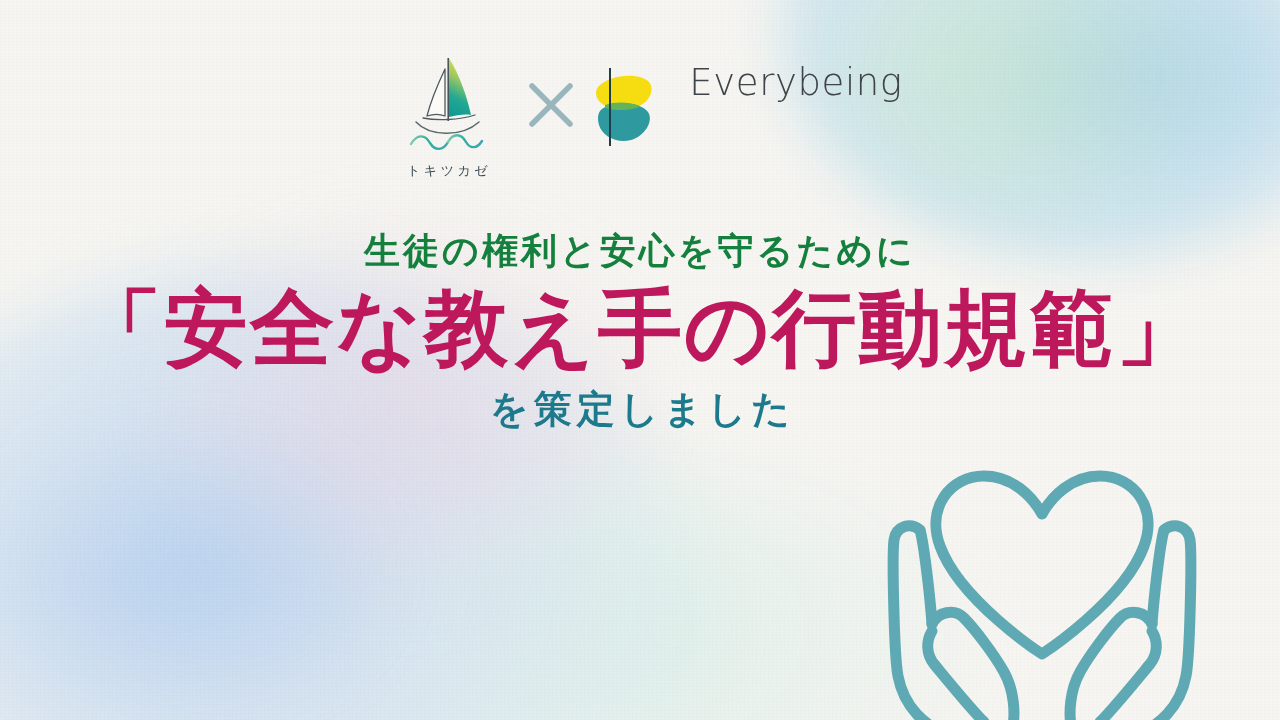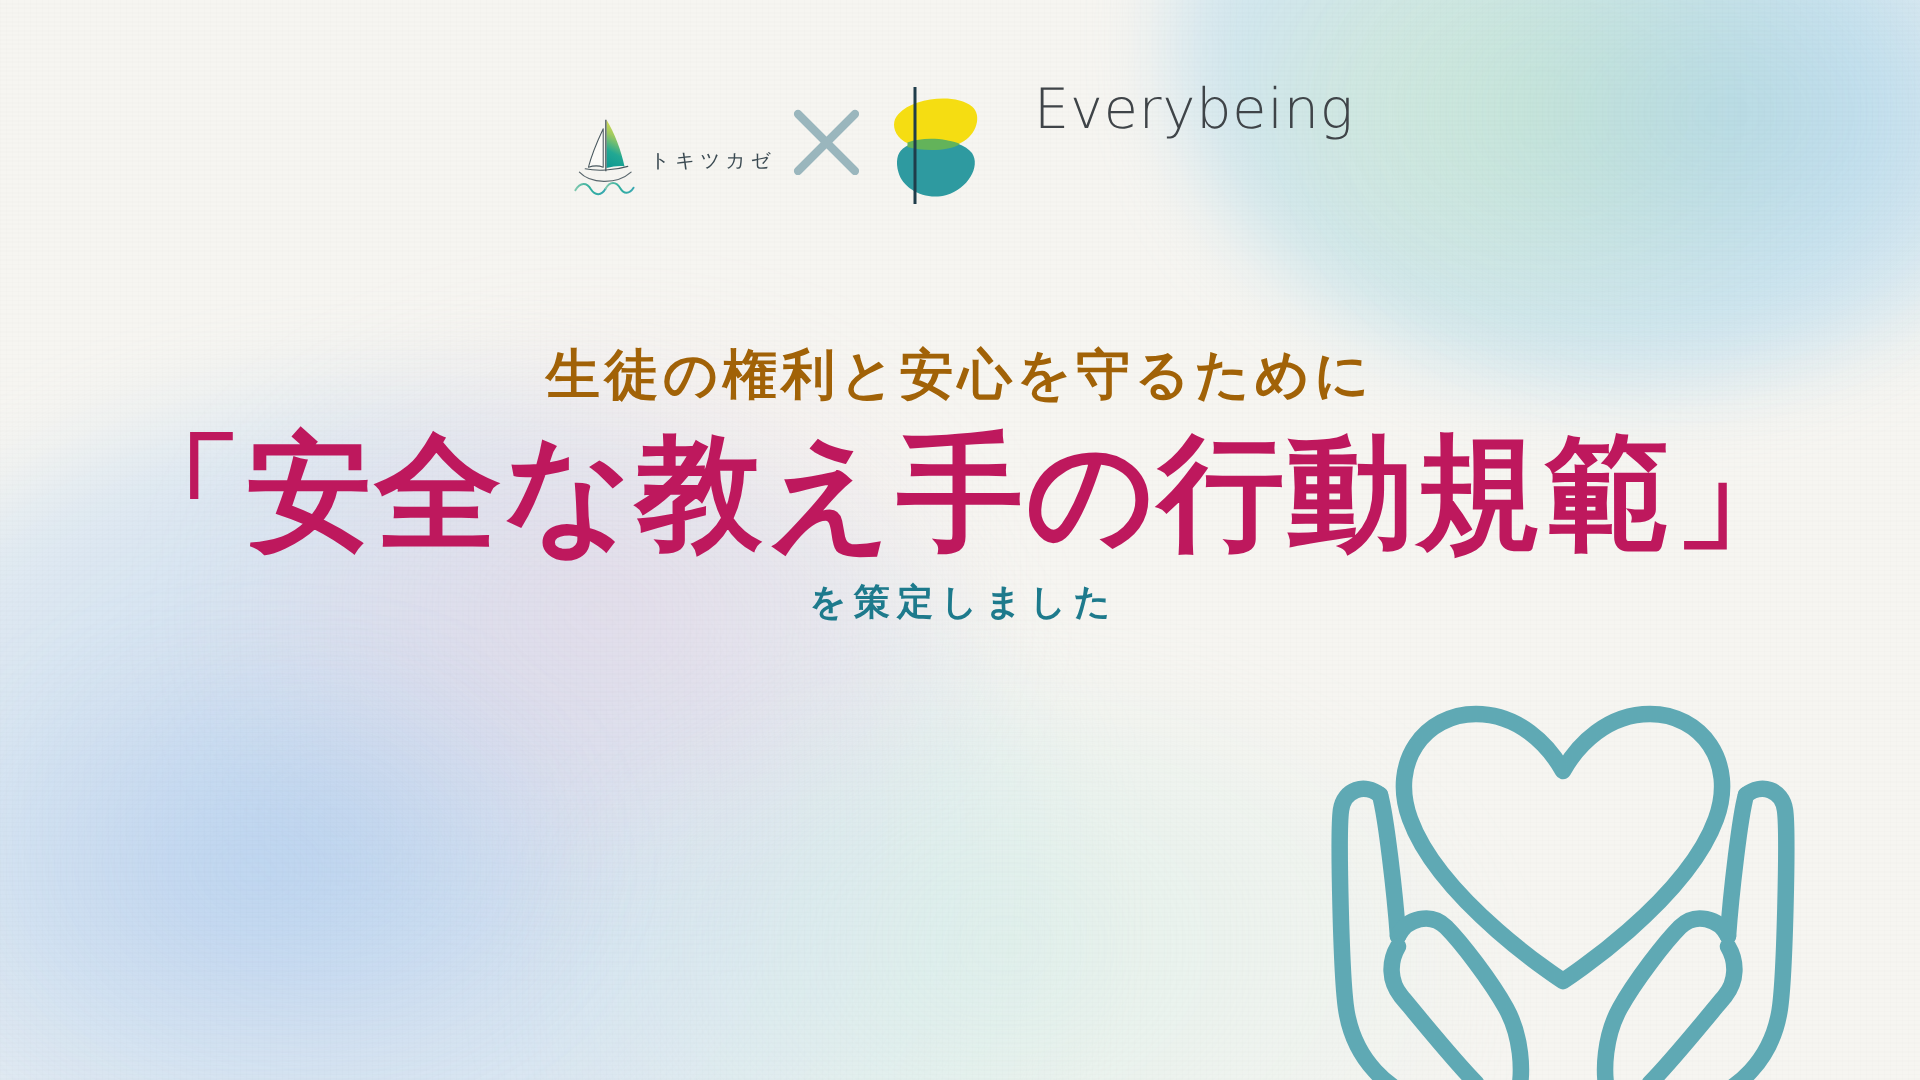--- a/index.html
+++ b/index.html
@@ -87,21 +87,21 @@
   }
 
   
   .logo-row {
     position:absolute; left:0; top:52px; width:1280px;
     display:flex; align-items:center; justify-content:center;
     gap:0;
   }
 
   .brand-left {
-    display:flex; align-items:center;
+    display:flex; flex-direction:column; align-items:center;
     width:140px;
   }
   .boat-mark { width:96px; height:108px; display:block; }
   .brand-left-name {
     margin-top:2px;
     font-size:13px;
     letter-spacing:3.5px;
     color:#3b4a52;
     font-family:"DejaVu Sans", sans-serif;
     white-space:nowrap;
@@ -125,38 +125,38 @@
   }
 
   
   .headline {
     position:absolute; left:0; top:228px; width:1280px;
     text-align:center;
   }
   .kicker {
     font-size:36px;
     font-weight:700;
-    color:#a16207;
+    color:#15803d;
     letter-spacing:3px;
     font-family:"DejaVu Sans", sans-serif;
     line-height:1.25;
   }
   .title-main {
     margin-top:6px;
     font-size:84px;
     font-weight:700;
     color:#be185d;
     letter-spacing:2px;
     font-family:"DejaVu Sans", sans-serif;
     line-height:1.18;
     white-space:nowrap;
   }
   .closer {
     margin-top:8px;
-    font-size:24px;
+    font-size:38px;
     font-weight:700;
     color:#1d7a8c;
     letter-spacing:5px;
     font-family:"DejaVu Sans", sans-serif;
     line-height:1.25;
     text-indent:5px;
   }
 
   
   .hands-heart {

